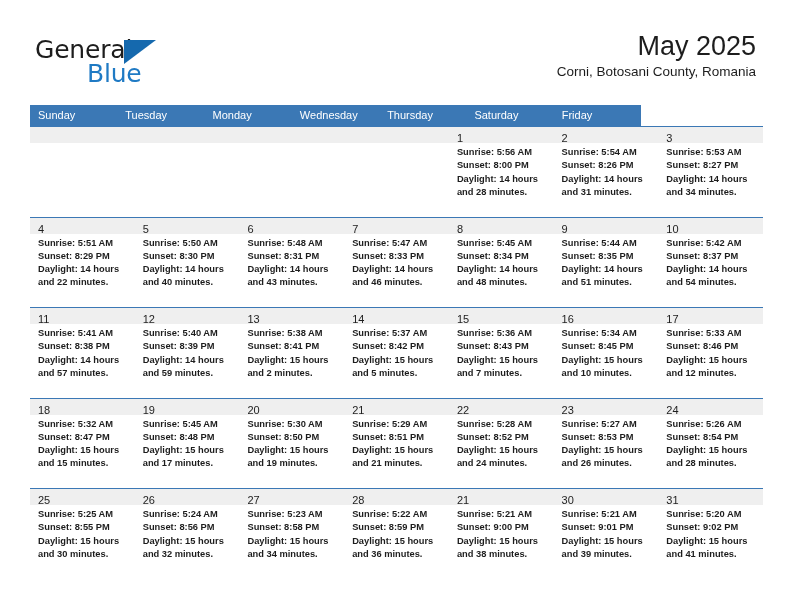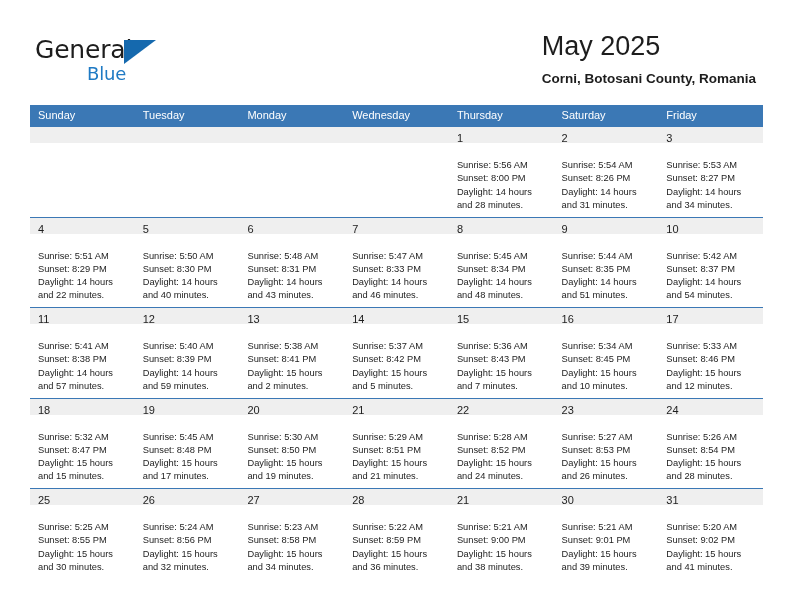--- a/index.html
+++ b/index.html
@@ -44,70 +44,70 @@
     letter-spacing: -0.2px;
     color: #1d1d1d;
     font-family: "DejaVu Sans", sans-serif;
     font-weight: 400;
     line-height: 28px;
   }
   .logo-blue {
     position: absolute;
     left: 52px;
     top: 24px;
-    font-size: 18px;
+    font-size: 25px;
     letter-spacing: -0.2px;
     color: #1f7ac4;
     font-family: "DejaVu Sans", sans-serif;
     font-weight: 400;
     line-height: 28px;
   }
   .logo-triangle {
     position: absolute;
     left: 89px;
     top: 4px;
     width: 0;
     height: 0;
     border-left: 32px solid #1569ae;
     border-bottom: 24px solid transparent;
   }
 
   .title-block {
     position: absolute;
     right: 36px;
     top: 30px;
+    text-align: right;
   }
   .month-title {
     font-size: 27px;
     font-weight: 400;
     color: #1d1d1d;
     line-height: 33px;
     white-space: nowrap;
     font-family: "Liberation Sans", sans-serif;
   }
   .location-title {
-    margin-top: 7px;
     font-size: 13.5px;
-    font-weight: 700;
+    font-weight: 400;
     color: #1d1d1d;
     line-height: 17px;
     white-space: nowrap;
     font-family: "Liberation Sans", sans-serif;
   }
 
   
   .calendar {
     position: absolute;
     left: 30px;
     top: 105px;
     width: 733px;
   }
   .weekday-row {
     display: flex;
-    width: 733px;
+    width: 611px;
     background: #3b78b5;
     height: 21px;
   }
   .weekday {
     flex: 1 1 0;
     box-sizing: border-box;
     padding: 3px 0 0 8px;
     font-size: 11px;
     color: #ffffff;
     line-height: 15px;
@@ -132,21 +132,22 @@
     padding: 1px 0 0 8px;
     box-sizing: border-box;
     background: #efefef;
   }
   .daynum {
     font-size: 11px;
     color: #1d1d1d;
     line-height: 15px;
   }
   .day-body {
-    padding: 16px 5px 0 8px;
+    padding: 3px 5px 0 8px;
+    font-weight: bold;
   }
   .day-line {
     font-size: 9.3px;
     color: #1d1d1d;
     line-height: 13.3px;
     white-space: nowrap;
   }
 </style>
 </head>
 <body>

